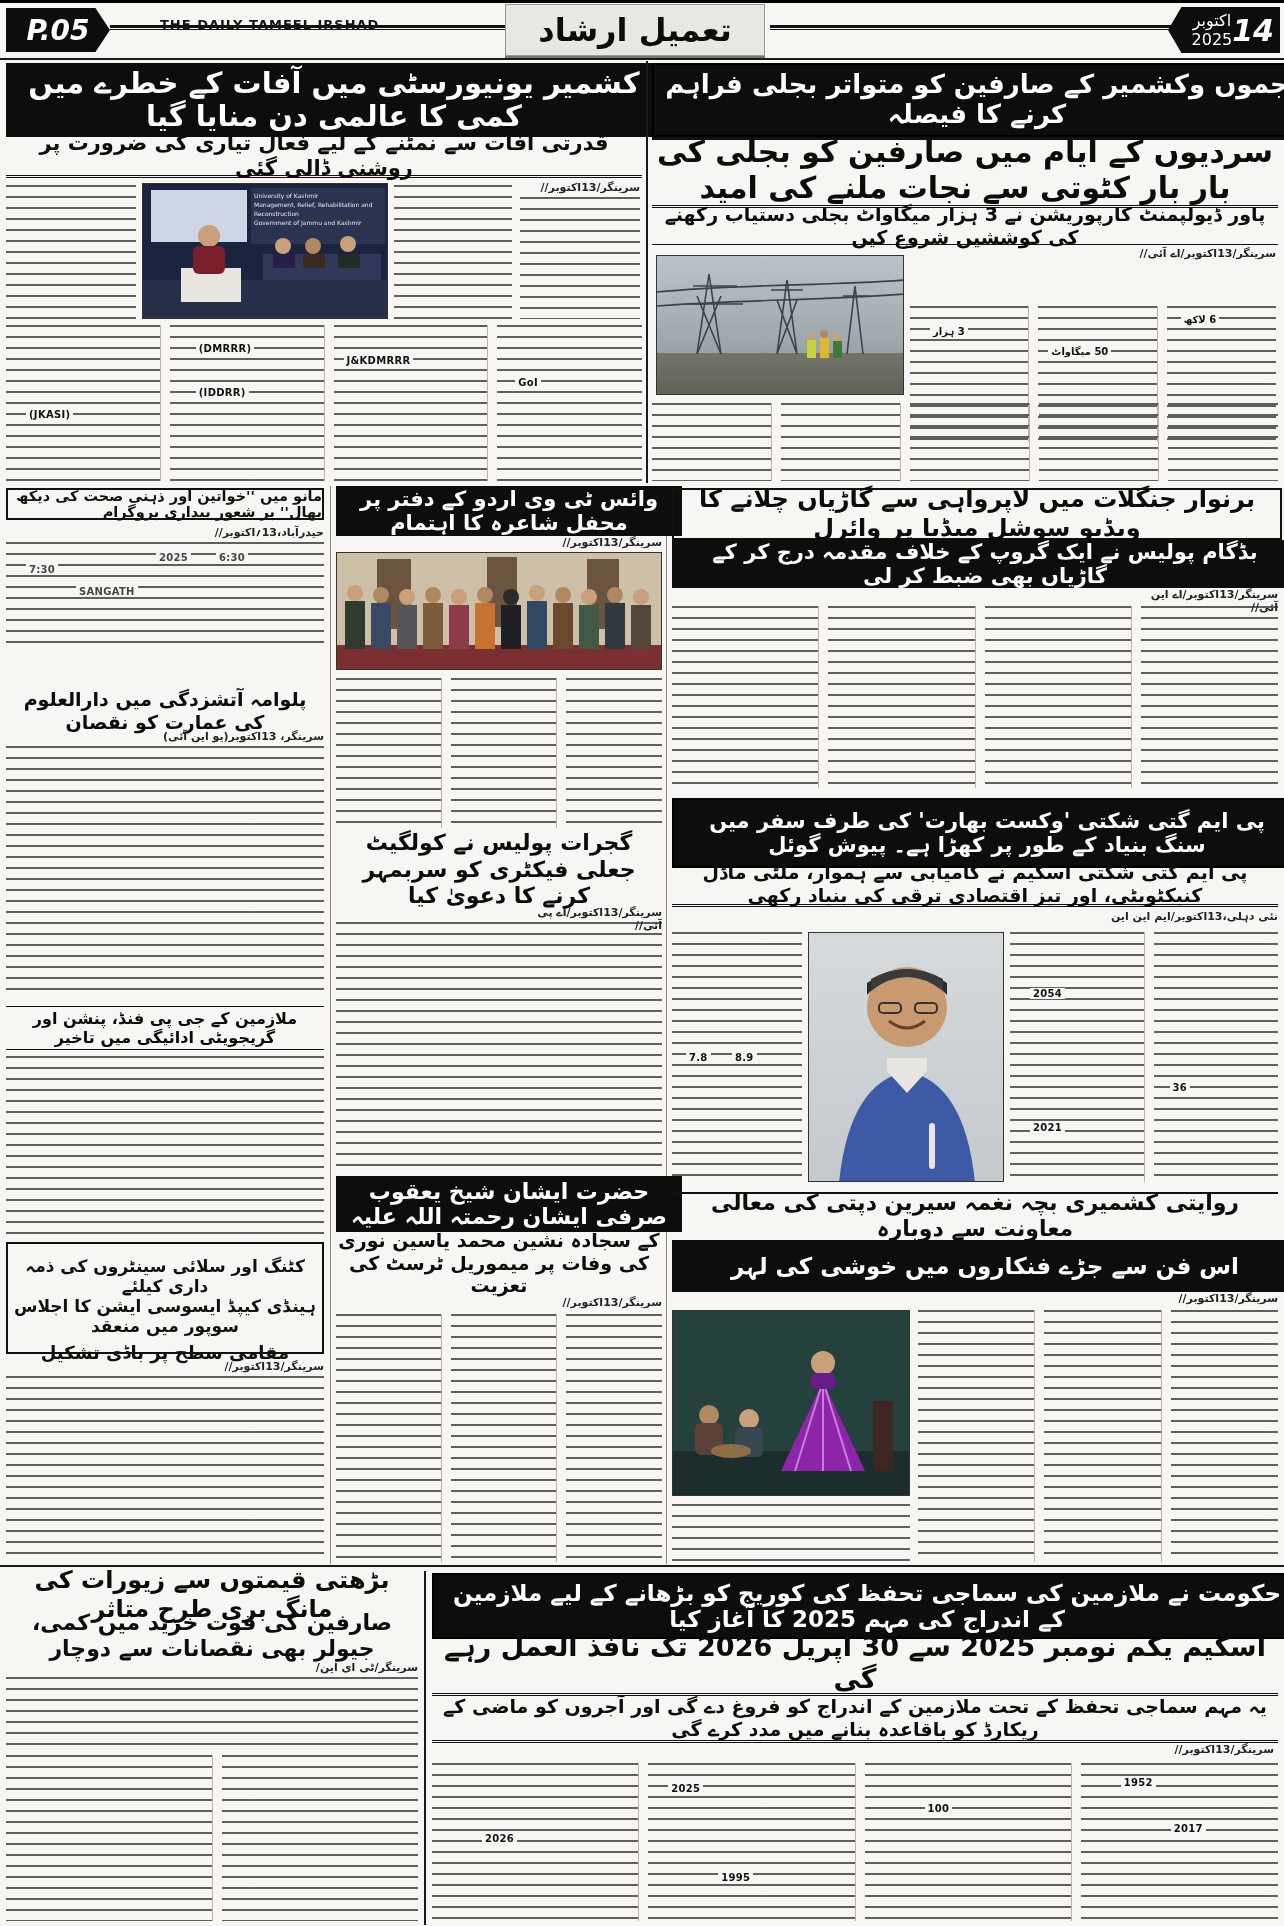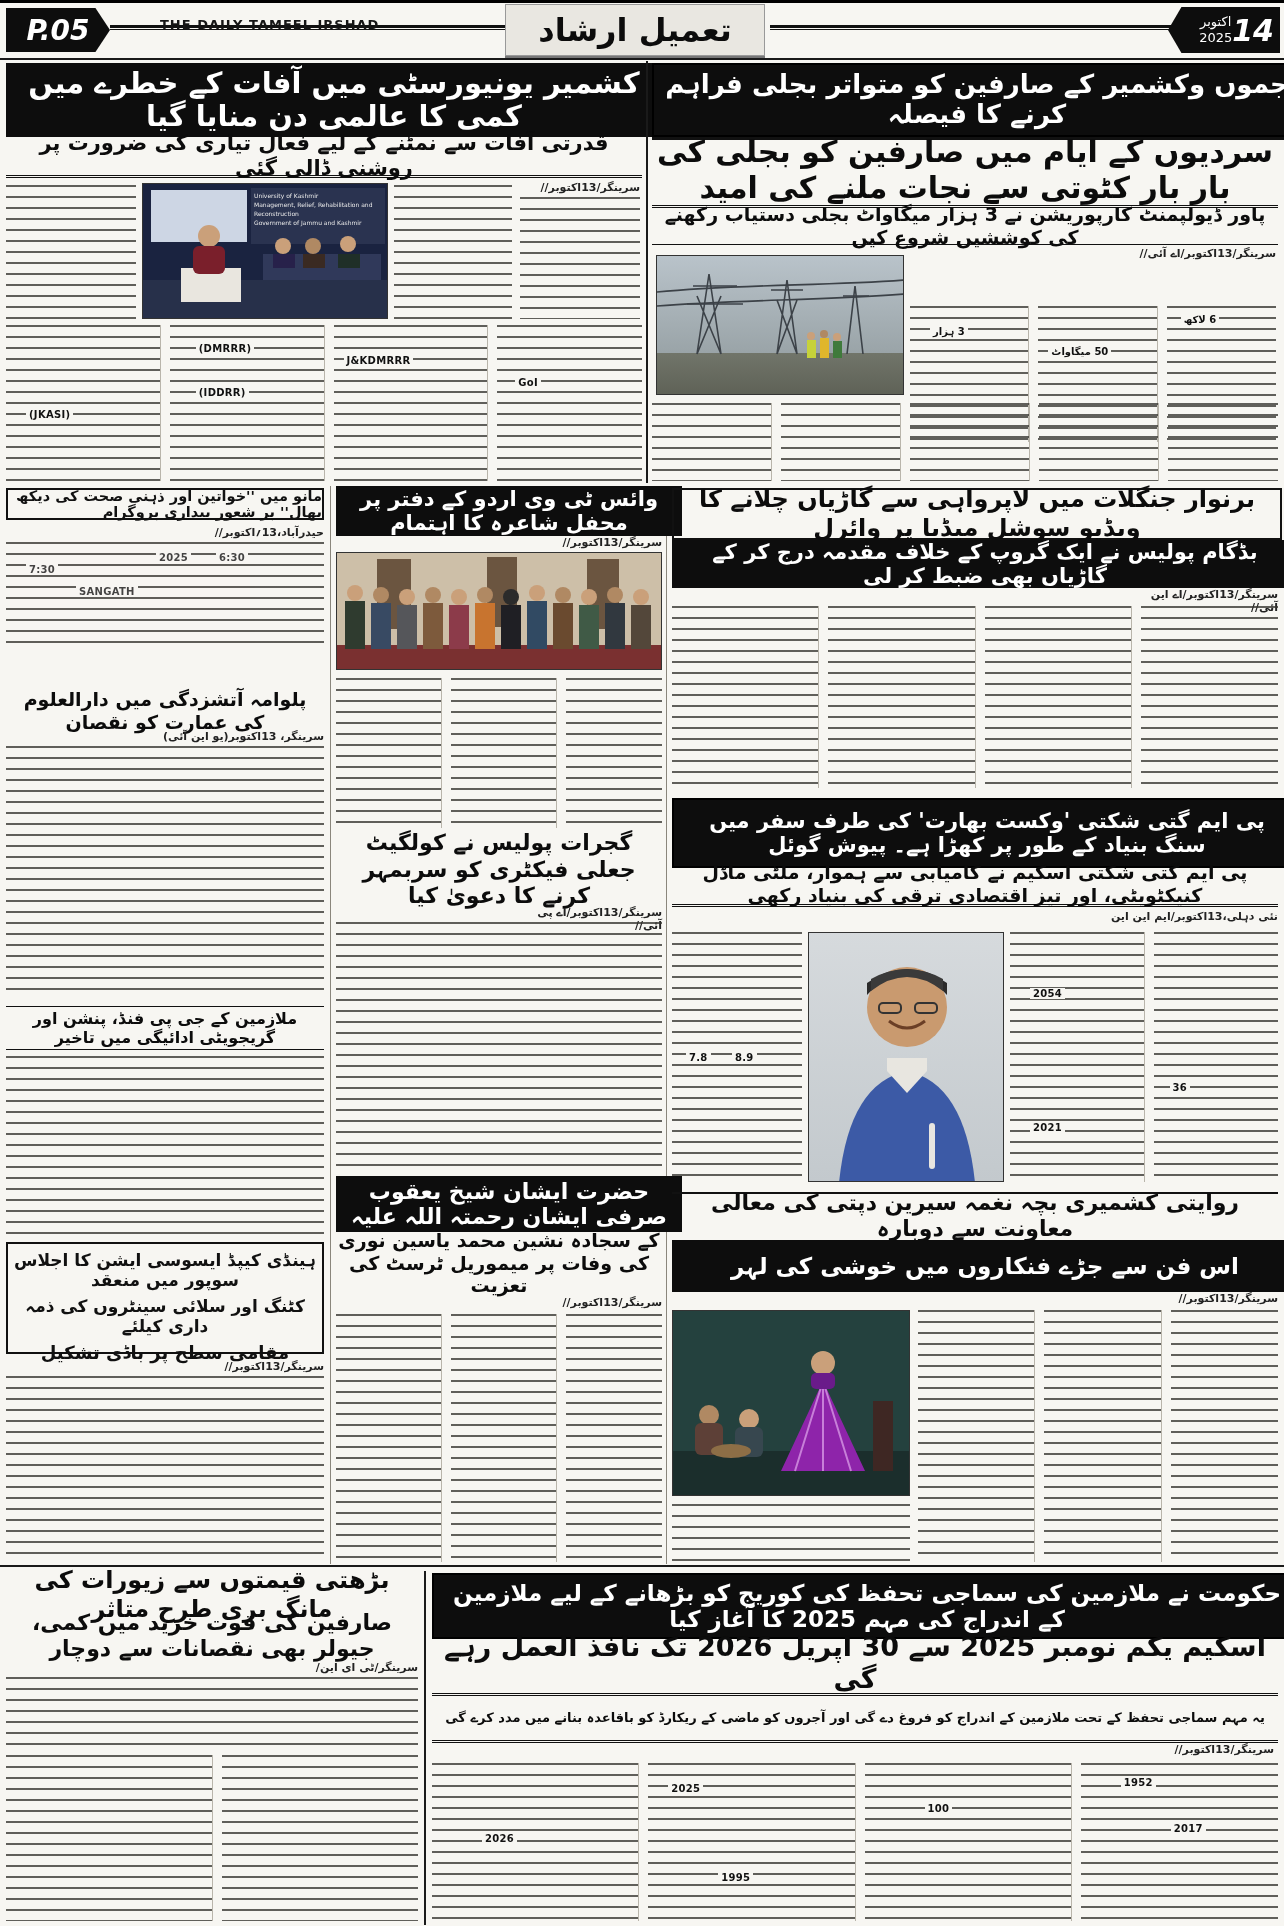--- a/index.html
+++ b/index.html
@@ -39,21 +39,21 @@
                 color:#fff;font-weight:bold;font-style:italic;font-size:28px;display:flex;align-items:center;justify-content:center;">
       <span>P.05</span>
     </div>
     <div class="abs" style="left:160px;top:14px;font-size:13px;font-weight:bold;letter-spacing:1px;color:#151515;">THE DAILY TAMEEL IRSHAD</div>
     <div class="abs" style="left:505px;top:1px;width:260px;height:52px;background:#e9e7e1;border:1px solid #999;box-shadow:0 2px 0 #777;
                 display:flex;align-items:center;justify-content:center;">
       <span class="urdu" style="font-size:32px;font-weight:bold;color:#0c0c0c;">تعمیل ارشاد</span>
     </div>
     <div class="abs" style="left:1168px;top:4px;width:112px;height:46px;background:#0d0d0d;clip-path:polygon(0 50%,12% 0,100% 0,100% 100%,12% 100%);
                 color:#fff;display:flex;align-items:center;justify-content:flex-end;padding-right:6px;">
-      <span class="urdu" style="font-size:13px;text-align:center;line-height:1.2;margin-left:5px;">
+      <span class="urdu" style="font-size:16px;text-align:center;line-height:1.2;margin-left:5px;">
         <span>اکتوبر</span><br>
         <span>2025</span>
       </span>
       <span style="font-size:30px;font-weight:bold;font-style:italic;">14</span>
     </div>
     <div class="abs hrule" style="left:0;top:55px;width:1284px;height:2px;"></div>
   </div>
 
   <div class="abs" style="left:6px;top:60px;width:636px;height:420px;">
     <div class="bar urdu" style="position:absolute;left:0;top:0;width:100%;height:70px;font-size:29px;">
@@ -200,22 +200,22 @@
     </div>
     <div class="byline abs" style="left:150px;top:244px;width:168px;">سرینگر، 13اکتوبر(یو این آئی)</div>
     <div class="abs tx" style="left:0;top:260px;width:318px;height:250px;"></div>
 
     <div class="whitehead urdu" style="position:absolute;left:0;top:520px;width:100%;height:42px;font-size:16px;border-top:1px solid #111;border-bottom:1px solid #111;">
       <span>ملازمین کے جی پی فنڈ، پنشن اور گریجویٹی ادائیگی میں تاخیر</span>
     </div>
     <div class="abs tx" style="left:0;top:570px;width:318px;height:178px;"></div>
 
     <div class="abs boxed" style="left:0;top:756px;width:100%;height:112px;padding:6px 4px;">
+      <div class="urdu" style="font-weight:bold;font-size:17px;text-align:center;margin-top:6px;">کٹنگ اور سلائی سینٹروں کی ذمہ داری کیلئے</div>
       <div class="urdu" style="font-weight:bold;font-size:17px;text-align:center;">ہینڈی کیپڈ ایسوسی ایشن کا اجلاس سوپور میں منعقد</div>
-      <div class="urdu" style="font-weight:bold;font-size:17px;text-align:center;margin-top:6px;">کٹنگ اور سلائی سینٹروں کی ذمہ داری کیلئے</div>
       <div class="urdu" style="font-weight:bold;font-size:18px;text-align:center;margin-top:6px;">مقامی سطح پر باڈی تشکیل</div>
     </div>
     <div class="byline abs" style="left:200px;top:874px;width:118px;">سرینگر/13اکتوبر//</div>
     <div class="abs tx" style="left:0;top:890px;width:318px;height:186px;"></div>
   </div>
 
   <div class="abs" style="left:336px;top:483px;width:326px;height:1078px;">
 
     <div class="bar urdu" style="position:absolute;left:0;top:0;width:100%;height:46px;font-size:21px;">
       <span>وائس ٹی وی اردو کے دفتر پر محفل شاعرہ کا اہتمام</span>
@@ -417,21 +417,21 @@
     </div>
   </div>
 
   <div class="abs" style="left:432px;top:1568px;width:846px;height:354px;">
     <div class="bar urdu" style="position:absolute;left:0;top:2px;width:100%;height:58px;font-size:23px;border:2px solid #000;">
       <span>حکومت نے ملازمین کی سماجی تحفظ کی کوریج کو بڑھانے کے لیے ملازمین کے اندراج کی مہم 2025 کا آغاز کیا</span>
     </div>
     <div class="whitehead urdu" style="position:absolute;left:0;top:66px;width:100%;height:52px;font-size:27px;">
       <span>اسکیم یکم نومبر 2025 سے 30 اپریل 2026 تک نافذ العمل رہے گی</span>
     </div>
-    <div class="whitehead urdu" style="position:absolute;left:0;top:122px;width:100%;height:44px;font-size:13px;border-top:3px double #111;border-bottom:3px double #111;">
+    <div class="whitehead urdu" style="position:absolute;left:0;top:122px;width:100%;height:44px;font-size:19px;border-top:3px double #111;border-bottom:3px double #111;">
       <span>یہ مہم سماجی تحفظ کے تحت ملازمین کے اندراج کو فروغ دے گی اور آجروں کو ماضی کے ریکارڈ کو باقاعدہ بنانے میں مدد کرے گی</span>
     </div>
     <div class="byline abs" style="left:724px;top:172px;width:118px;">سرینگر/13اکتوبر//</div>
     <div class="abs colset" style="left:0;top:192px;width:846px;height:158px;">
       <div class="col">
           <div class="tx" style="position:absolute;inset:0;"></div>
         <span class="token" style="left:40px;top:14px;">1952</span>
         <span class="token" style="left:90px;top:60px;">2017</span>
       </div>
       <div class="col">

